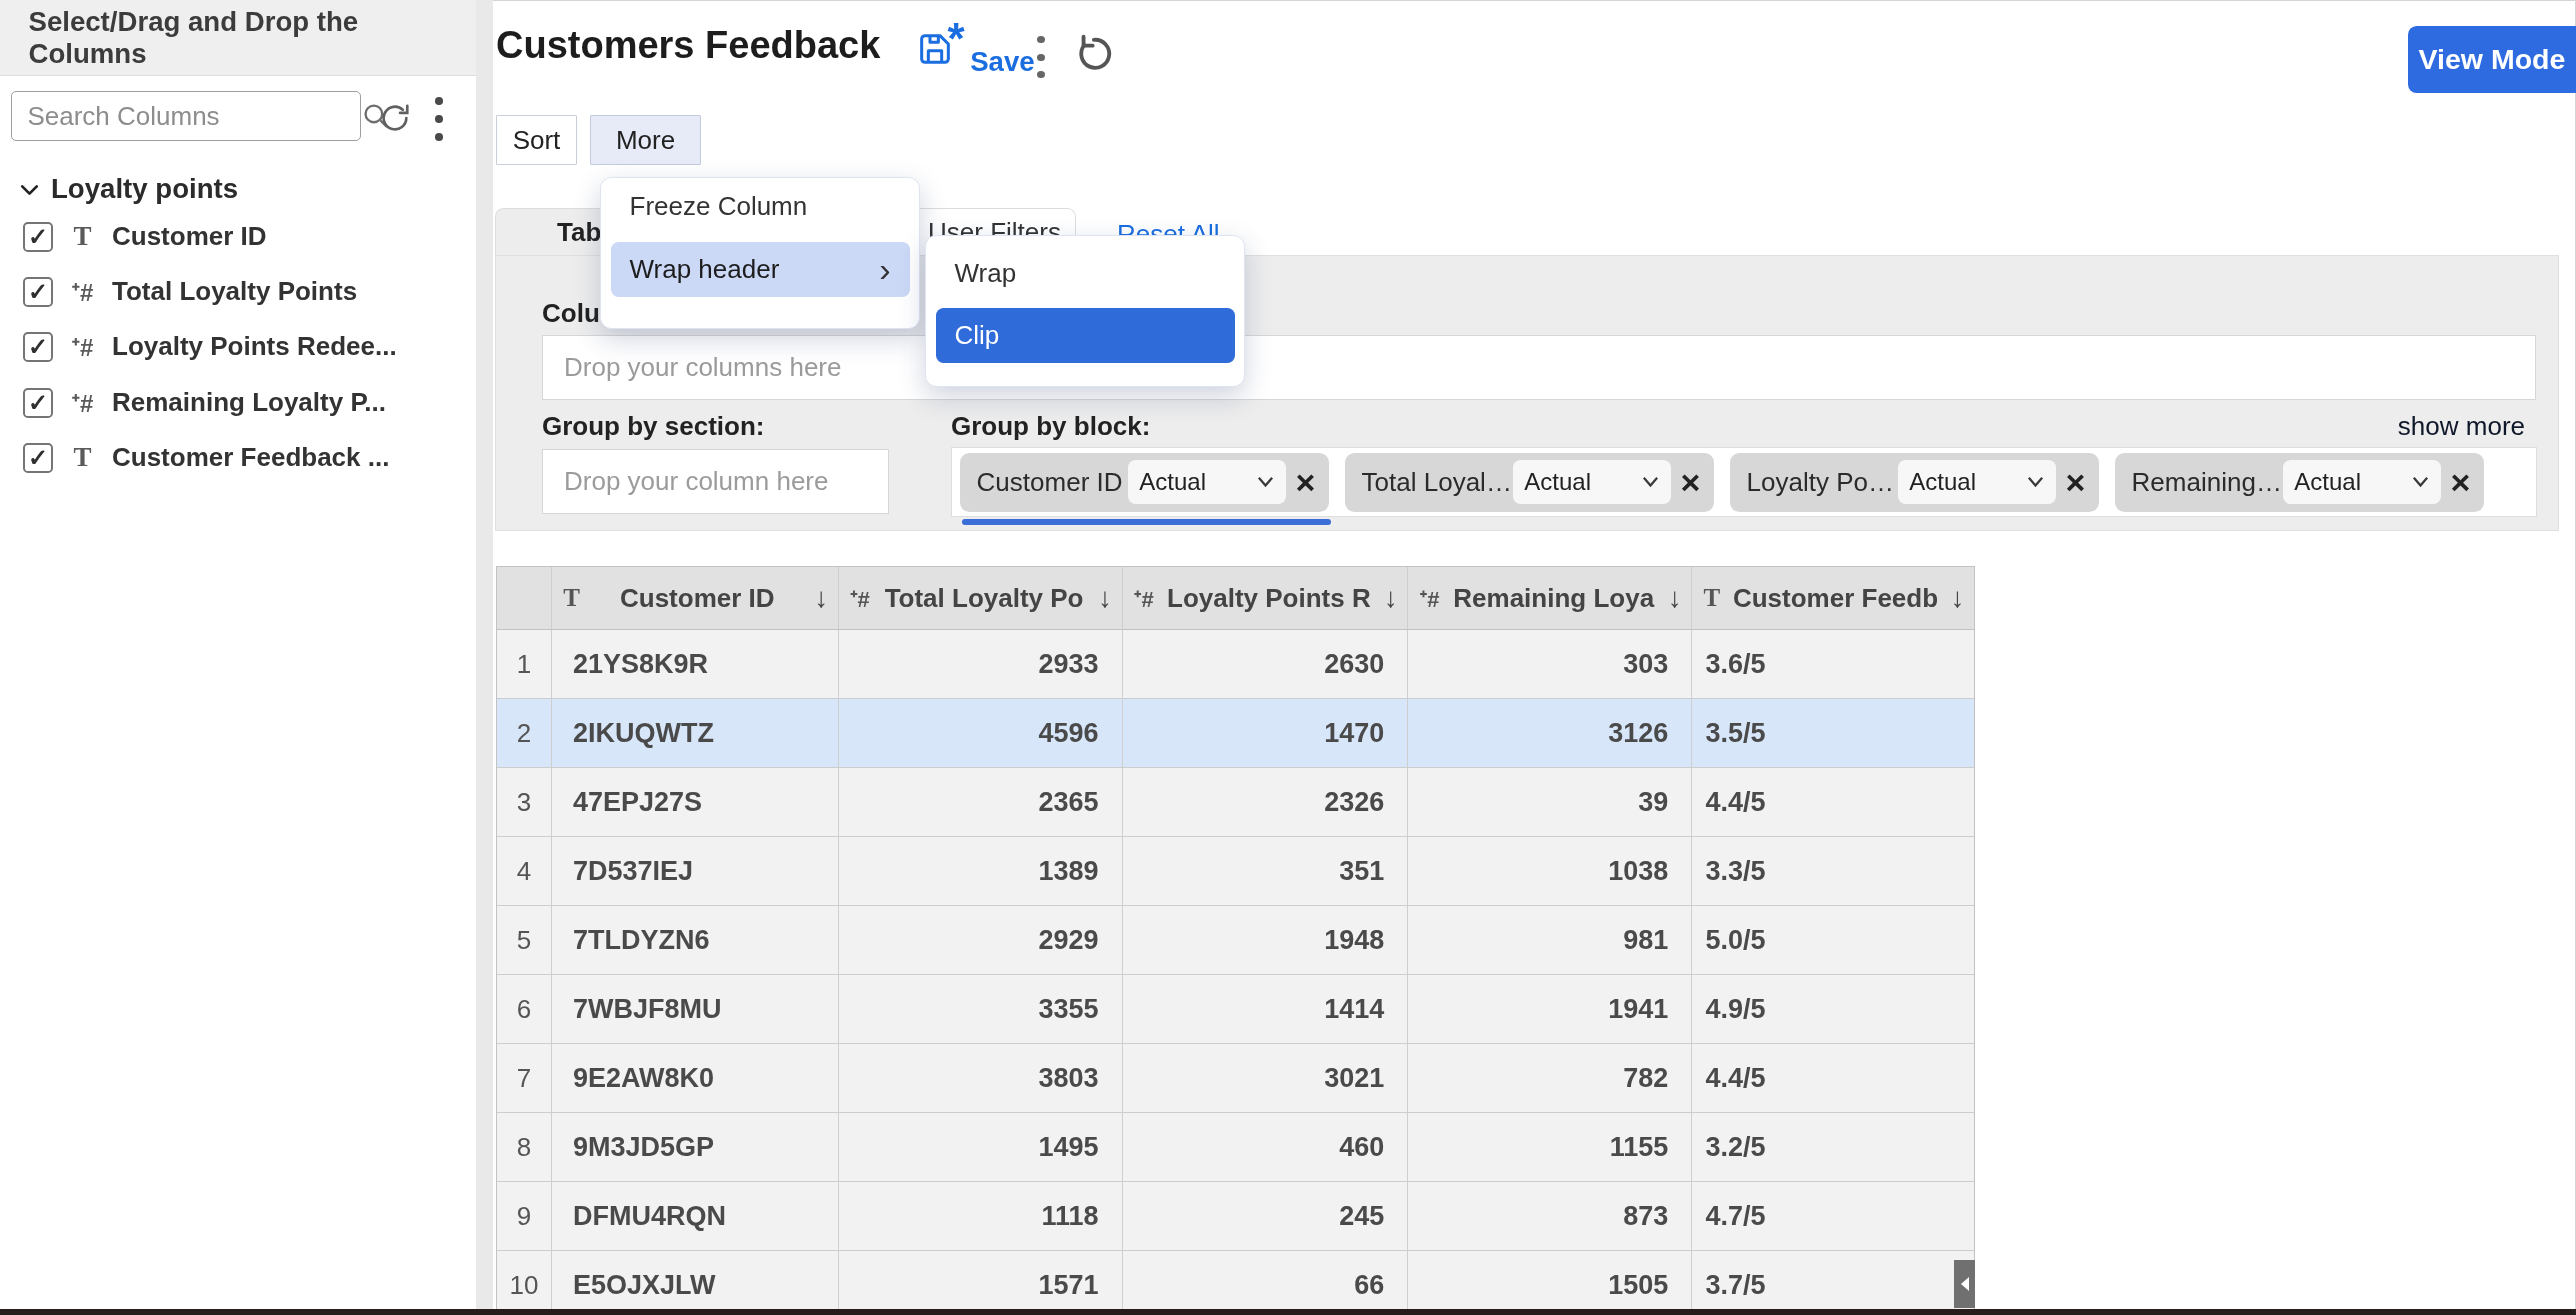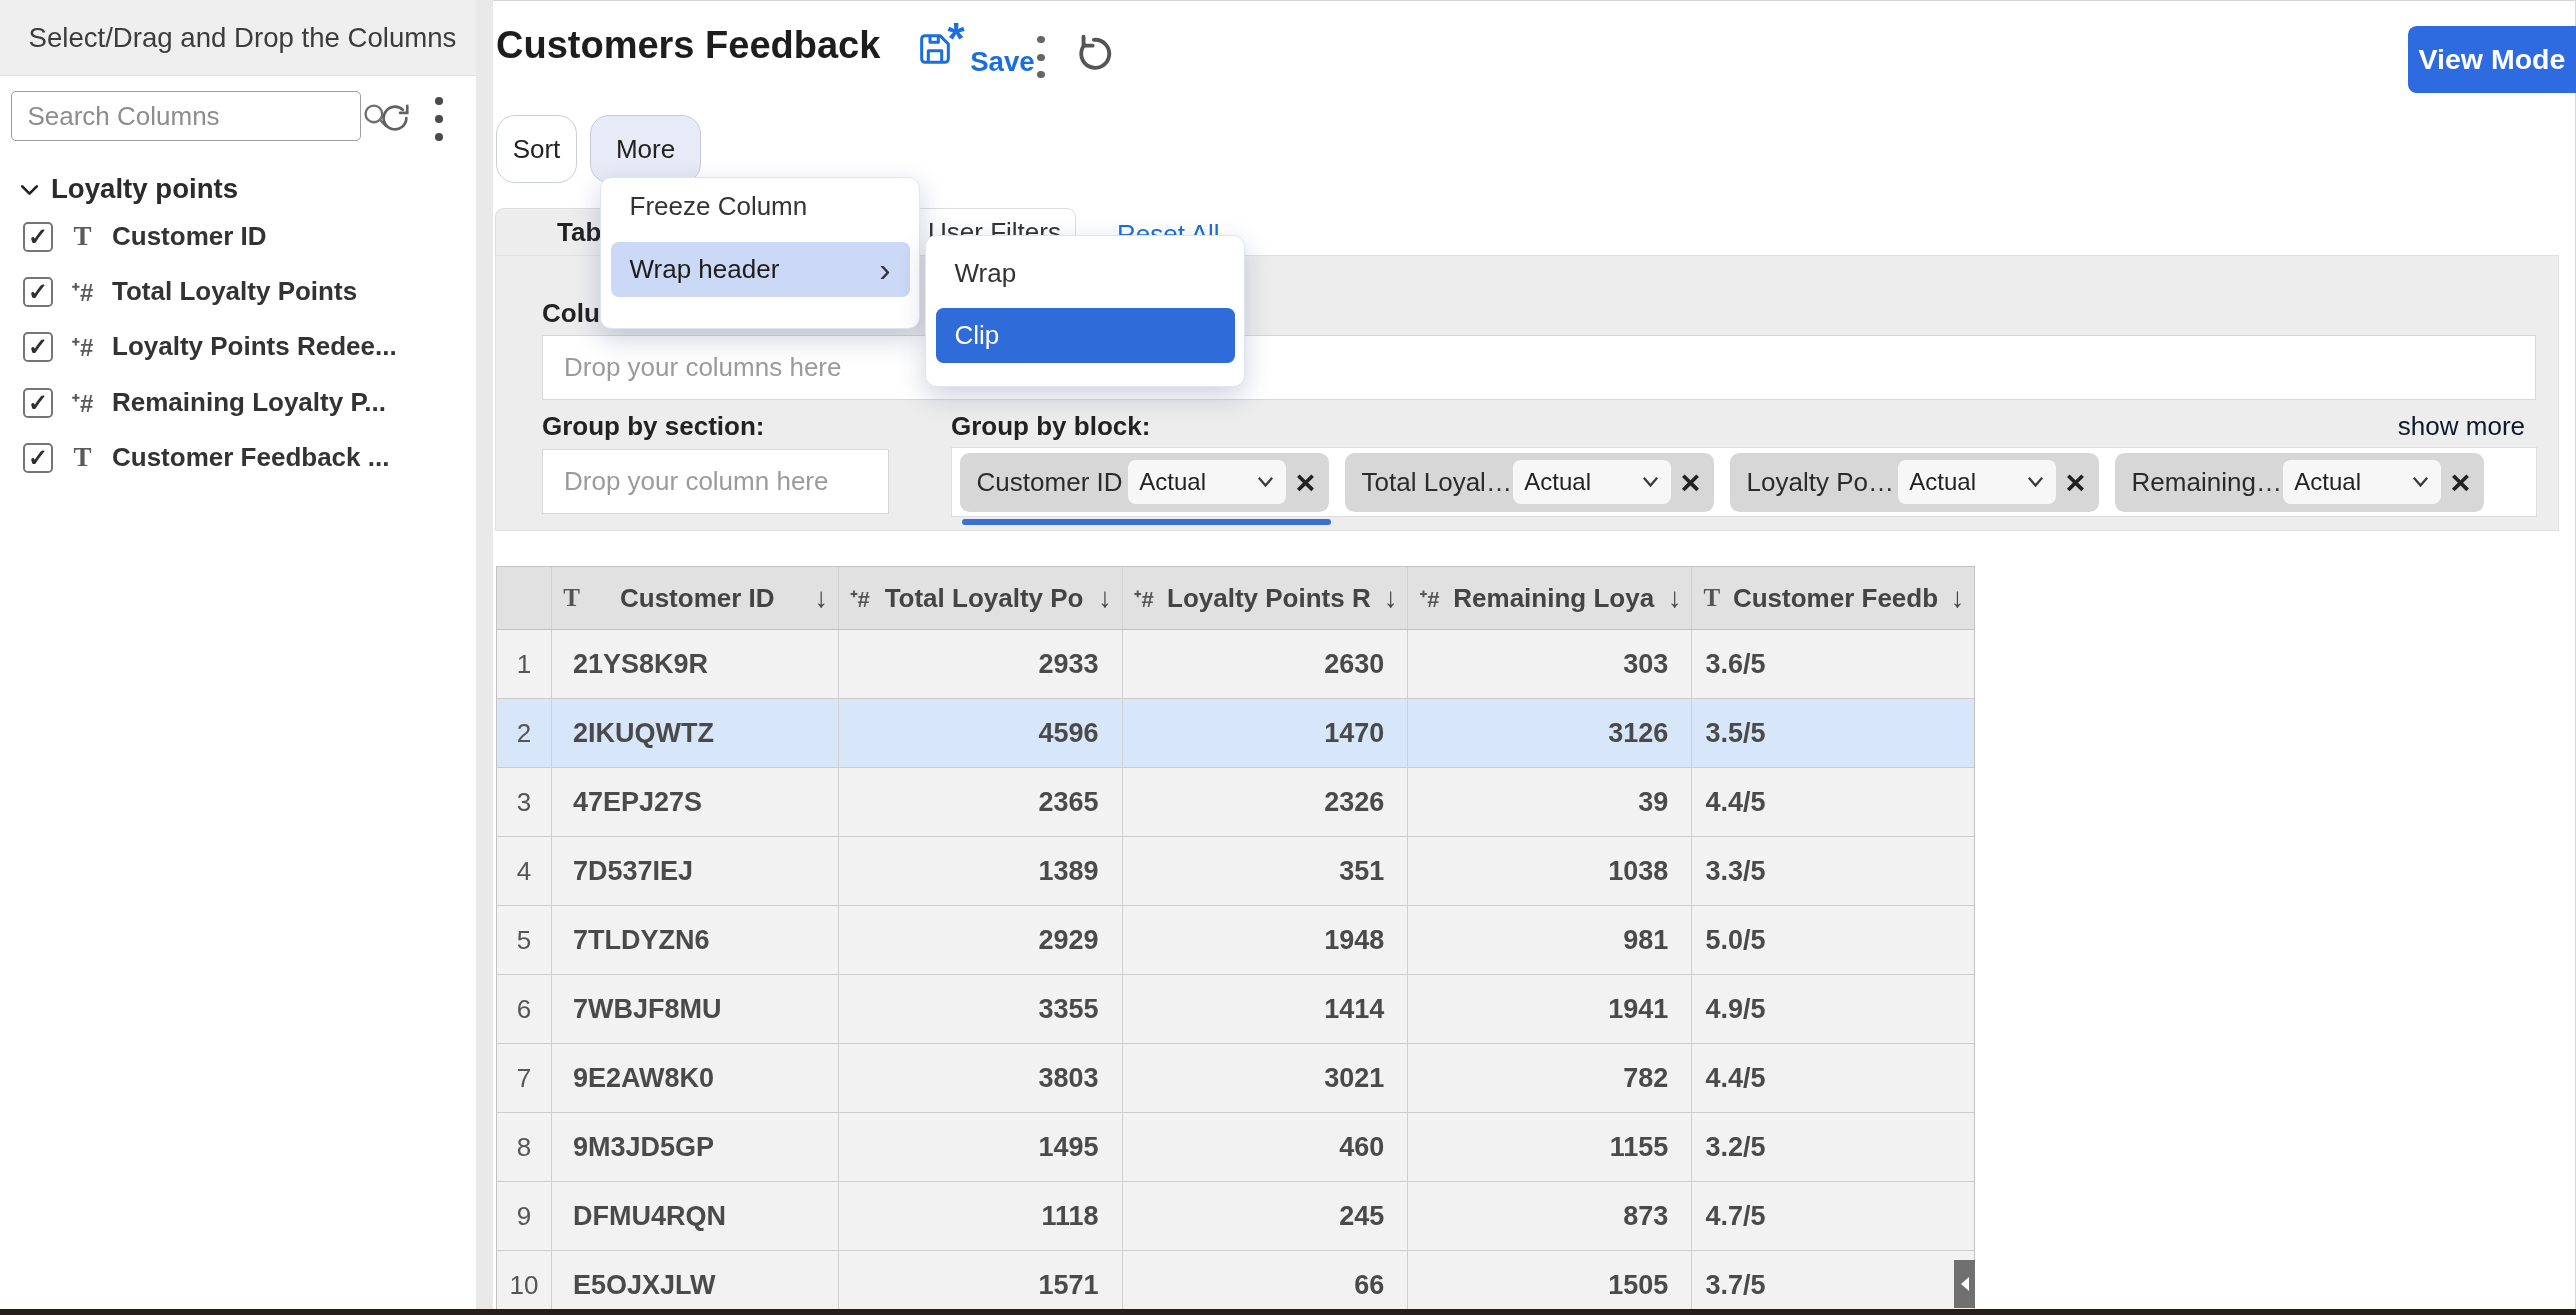--- a/index.html
+++ b/index.html
@@ -8,21 +8,21 @@
     position:relative; width:2576px; height:1316px; overflow:hidden;
     background:#fff; font-family:"Liberation Sans", sans-serif; color:#333;
     box-shadow: inset 0 0 0 1px #d4d4d4;
   }
   .abs { position:absolute; }
 
   
   .sidebar { left:0; top:0; width:476px; height:1309px; background:#fff; }
   .sb-header { left:0; top:0; width:476px; height:76px; background:#efefef;
     border-bottom:1px solid #dedede; display:flex; align-items:center; padding-left:28.5px;
-    font-size:27.6px; font-weight:400; color:#3c3c3c; }
+    font-size:27.6px; font-weight:700; color:#3c3c3c; }
   .search-box { left:11.4px; top:91px; width:350px; height:50px; border:1.9px solid #9e9e9e;
     border-radius:5px; background:#fff; display:flex; align-items:center; }
   .search-box input { flex:1; border:none; outline:none; background:transparent;
     font-size:26px; color:#333; padding-left:15px; font-family:"Liberation Sans",sans-serif; }
   .search-box input::placeholder { color:#8d8d8d; }
   .search-glyph { width:44px; display:flex; justify-content:center; }
   .icon-btn { display:flex; align-items:center; justify-content:center; cursor:pointer; }
   .kebab { display:flex; flex-direction:column; gap:10.5px; align-items:center; }
   .kebab i { width:7.6px; height:7.6px; border-radius:50%; background:#4a4a4a; display:block; }
   .tree-head { left:17px; top:173px; display:flex; align-items:center; gap:9px;
@@ -42,21 +42,21 @@
   .save-group { left:915px; top:28.5px; display:flex; align-items:flex-start; cursor:pointer; }
   .save-label { font-size:27.6px; color:#1a6ee0; font-weight:700; margin-left:5.7px; margin-top:17px; }
   .save-star { font-size:44px; color:#1a6ee0; font-weight:700; line-height:19px; margin-left:-7.6px; }
   .topbar-kebab { left:1027px; top:36px; width:28.5px; height:42px; }
   .undo { left:1072px; top:32px; }
   .view-mode-btn { left:2408px; top:26px; width:168px; height:67px; background:#2e6be0;
     border-radius:8.6px 0 0 8.6px; color:#fff; font-size:28.5px; font-weight:700;
     display:flex; align-items:center; justify-content:center; cursor:pointer; }
 
   
-  .tb-btn { top:115px; height:68px; border-radius:19px; font-size:26px; color:#222;
+  .tb-btn { top:115px; height:50px; border-radius:1px; font-size:26px; color:#222;
     display:flex; align-items:center; justify-content:center; cursor:pointer; }
   .btn-sort { left:496px; width:81px; background:#fff; border:1.9px solid #c9cfd9; }
   .btn-more { left:590px; width:111px; background:#e7ebf7; border:1.9px solid #c4cbdd; }
 
   
   .tab { top:208px; height:48px; display:flex; align-items:center; border:1px solid #dcdcdc;
     border-bottom:none; border-radius:8.6px 8.6px 0 0; cursor:pointer; }
   .tab-table { left:495px; width:215px; background:#ededed; padding-left:61px;
     font-size:26px; font-weight:700; color:#222; }
   .tab-filters { left:913px; width:163px; background:#fff; justify-content:center;

